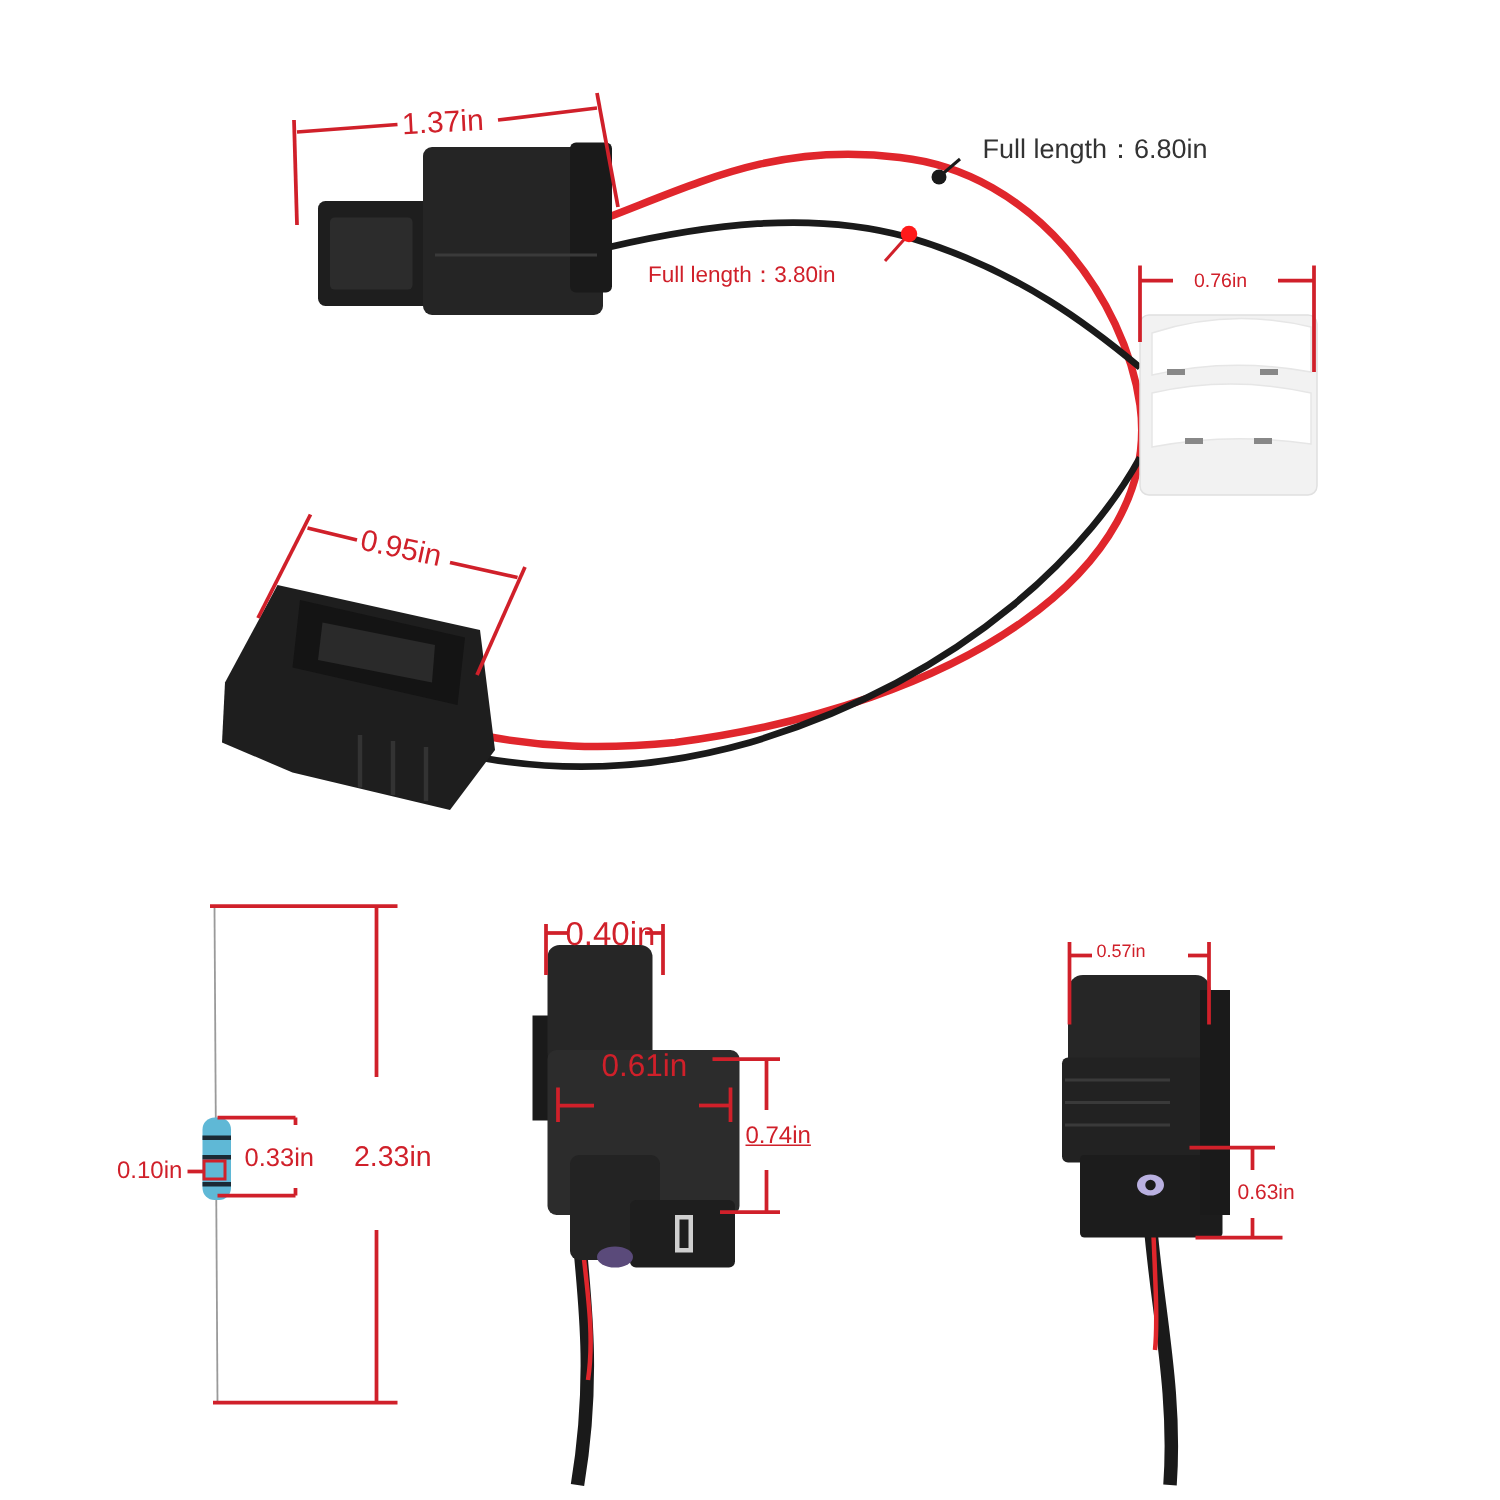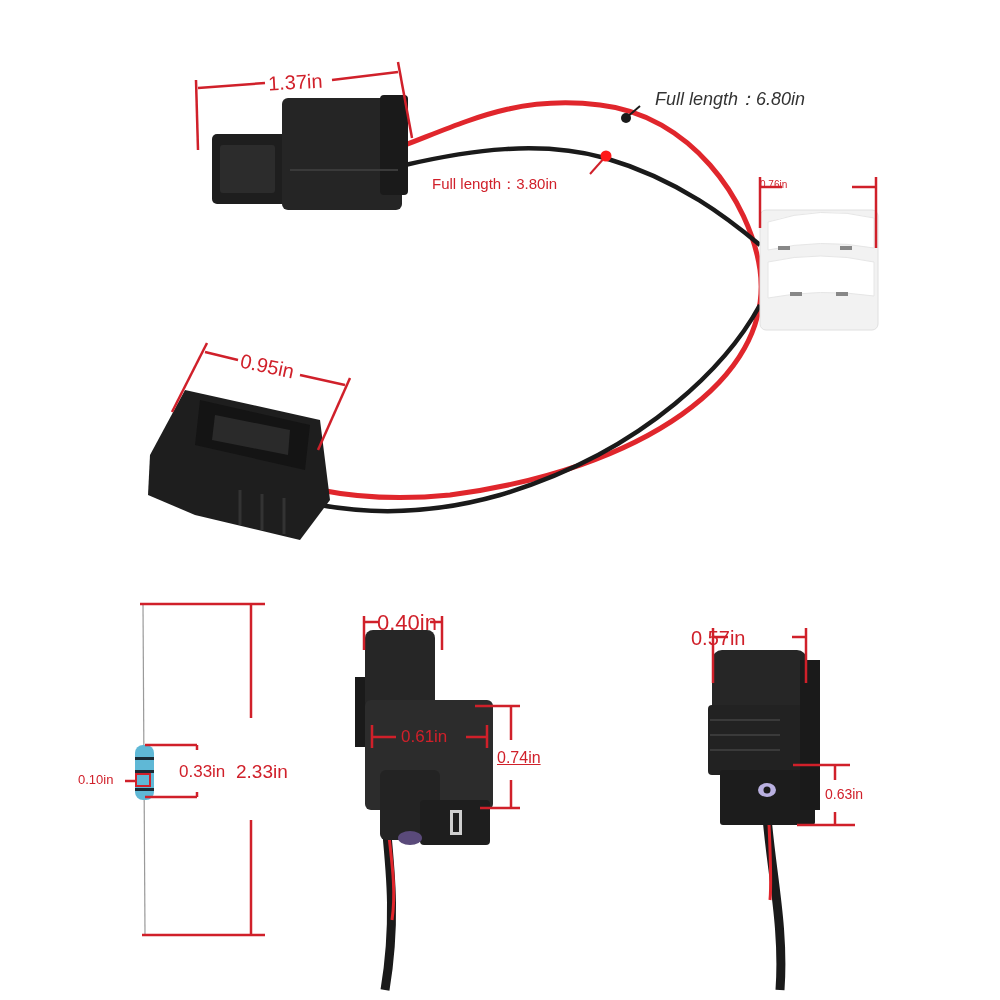--- a/index.html
+++ b/index.html
@@ -139,27 +139,27 @@
     <line x1="792" y1="637" x2="806" y2="637"></line>
     <line x1="806" y1="628" x2="806" y2="683"></line>
     <line x1="793" y1="765" x2="850" y2="765"></line>
     <line x1="835" y1="765" x2="835" y2="780"></line>
     <line x1="835" y1="812" x2="835" y2="825"></line>
     <line x1="797" y1="825" x2="855" y2="825"></line>
   </g>
 </svg>
 
 <div class="lbl red" style="left:268px;top:72px;font-size:20px;transform:rotate(-3deg);">1.37in</div>
-<div class="lbl blk" style="left:655px;top:90px;font-size:18px;font-style:italic;">Full length：6.80in</div>
+<div class="lbl blk" style="left:655px;top:90px;font-size:18px;">Full length：6.80in</div>
 <div class="lbl red" style="left:432px;top:176px;font-size:15px;text-align:right;">Full length：3.80in</div>
-<div class="lbl red" style="left:760px;top:180px;font-size:10px;">0.76in</div>
+<div class="lbl red" style="left:796px;top:180px;font-size:13px;">0.76in</div>
 <div class="lbl red" style="left:240px;top:356px;font-size:20px;transform:rotate(12deg);">0.95in</div>
 
-<div class="lbl red" style="left:78px;top:773px;font-size:13px;">0.10in</div>
-<div class="lbl red" style="left:163px;top:763px;font-size:17px;margin-left:16px;">0.33in</div>
+<div class="lbl red" style="left:78px;top:773px;font-size:16px;">0.10in</div>
+<div class="lbl red" style="left:163px;top:763px;font-size:17px;">0.33in</div>
 <div class="lbl red" style="left:236px;top:762px;font-size:19px;">2.33in</div>
 
 <div class="lbl red" style="left:377px;top:612px;font-size:22px;">0.40in</div>
-<div class="lbl red" style="left:401px;top:728px;font-size:17px;">0.61in</div>
+<div class="lbl red" style="left:401px;top:700px;font-size:21px;">0.61in</div>
 <div class="lbl red" style="left:497px;top:750px;font-size:16px;text-decoration:underline;">0.74in</div>
 
-<div class="lbl red" style="left:691px;top:628px;font-size:20px;">0.57in</div>
+<div class="lbl red" style="left:731px;top:628px;font-size:12px;">0.57in</div>
 <div class="lbl red" style="left:825px;top:787px;font-size:14px;">0.63in</div>
 
 </body></html>

